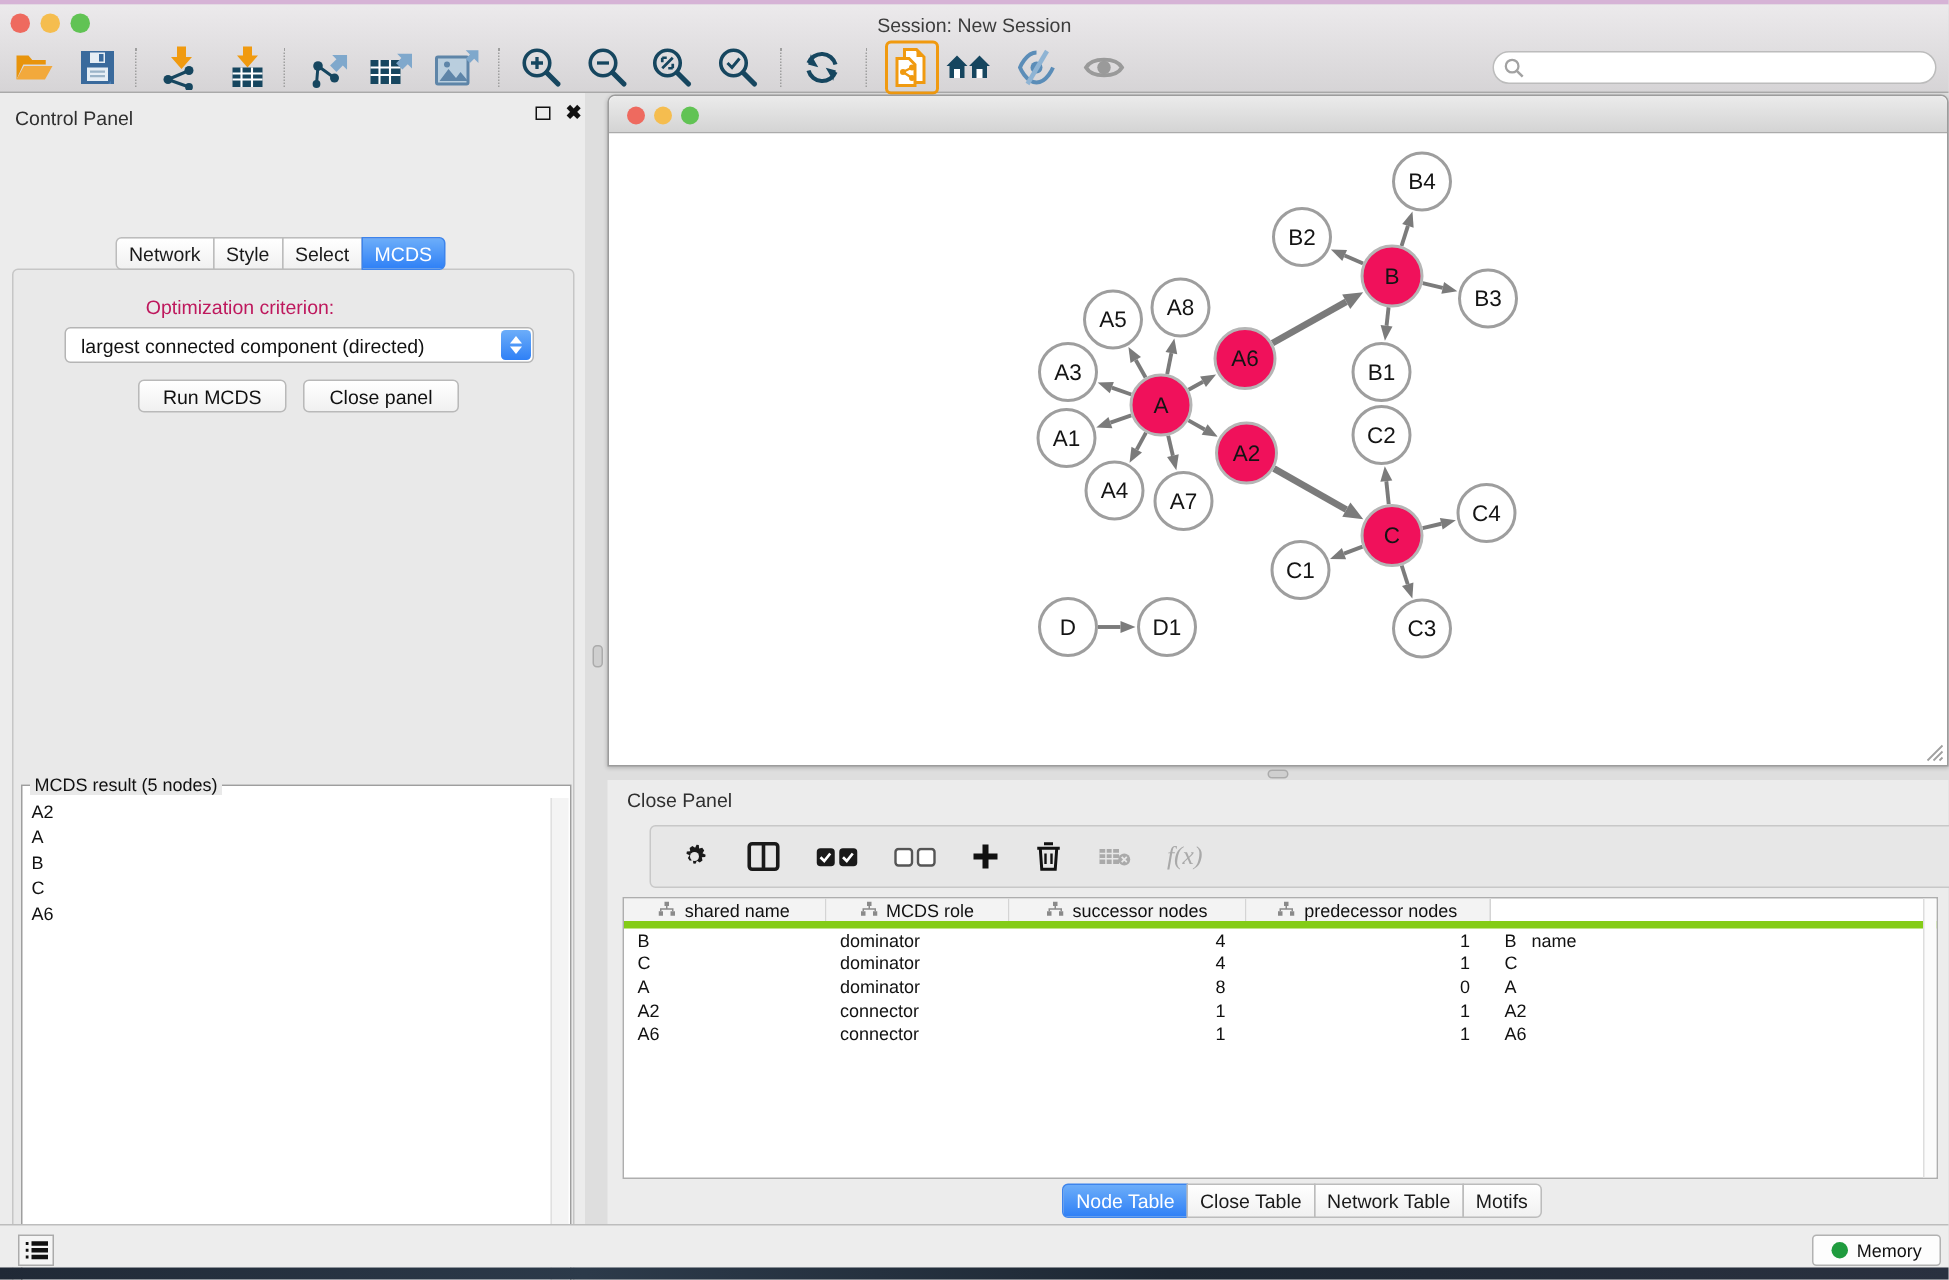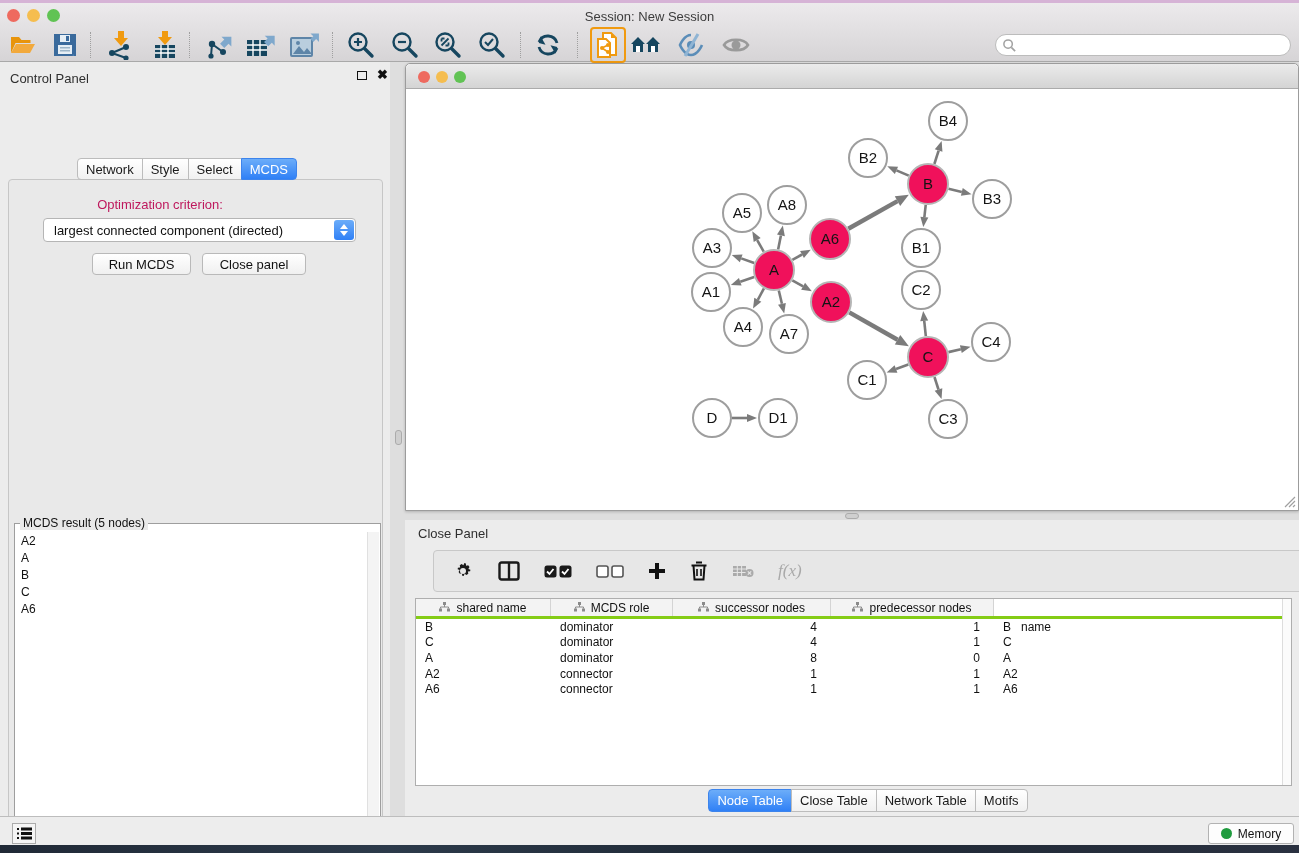--- a/index.html
+++ b/index.html
@@ -82,21 +82,21 @@
   #table-panel { left:405px; top:520px; width:894px; height:296px; background:#ececec; }
   #tp-title { left:13px; top:6px; font-size:13px; color:#2f2f2f; }
   #tp-toolbar { left:10px; top:30px; width:877px; height:42px; background:#e7e7e7;
     border:1px solid #c8c8c8; border-radius:4px; display:flex; align-items:center;
     gap:24px; padding-left:18px;margin-left:18px; }
   .tpt-icon { display:flex; align-items:center; justify-content:center; height:30px; }
   #fx-label { font-family:"Liberation Serif",serif; font-style:italic; font-size:17px;
     color:#a9a9a9; }
   #node-table { left:10px; top:78px; width:877px; height:188px; background:#fff;
     border:1px solid #aeaeae; overflow:hidden; }
-  #table-header { display:flex; height:20px; border-bottom:3px solid #84cc16; }
+  #table-header { display:flex; height:20px; border-bottom:5px solid #84cc16; }
   .th-cell { background:#f3f3f3; border-right:1px solid #d4d4d4; display:flex;
     align-items:center; justify-content:center; gap:6px; font-size:12px; color:#111; }
   .t-row { display:flex; height:15.6px; align-items:center; }
   .td-cell { font-size:12px; color:#111; overflow:hidden; white-space:nowrap; }
   #table-scroll { position:absolute; right:0; top:0; width:9px; height:100%;
     background:#fbfbfb; border-left:1px solid #ddd; }
   #tp-tabs { left:0; top:269px; width:894px; display:flex; justify-content:center;margin-left:16px; }
   #tp-tabs .seg-btn { height:23px; }
 
   

